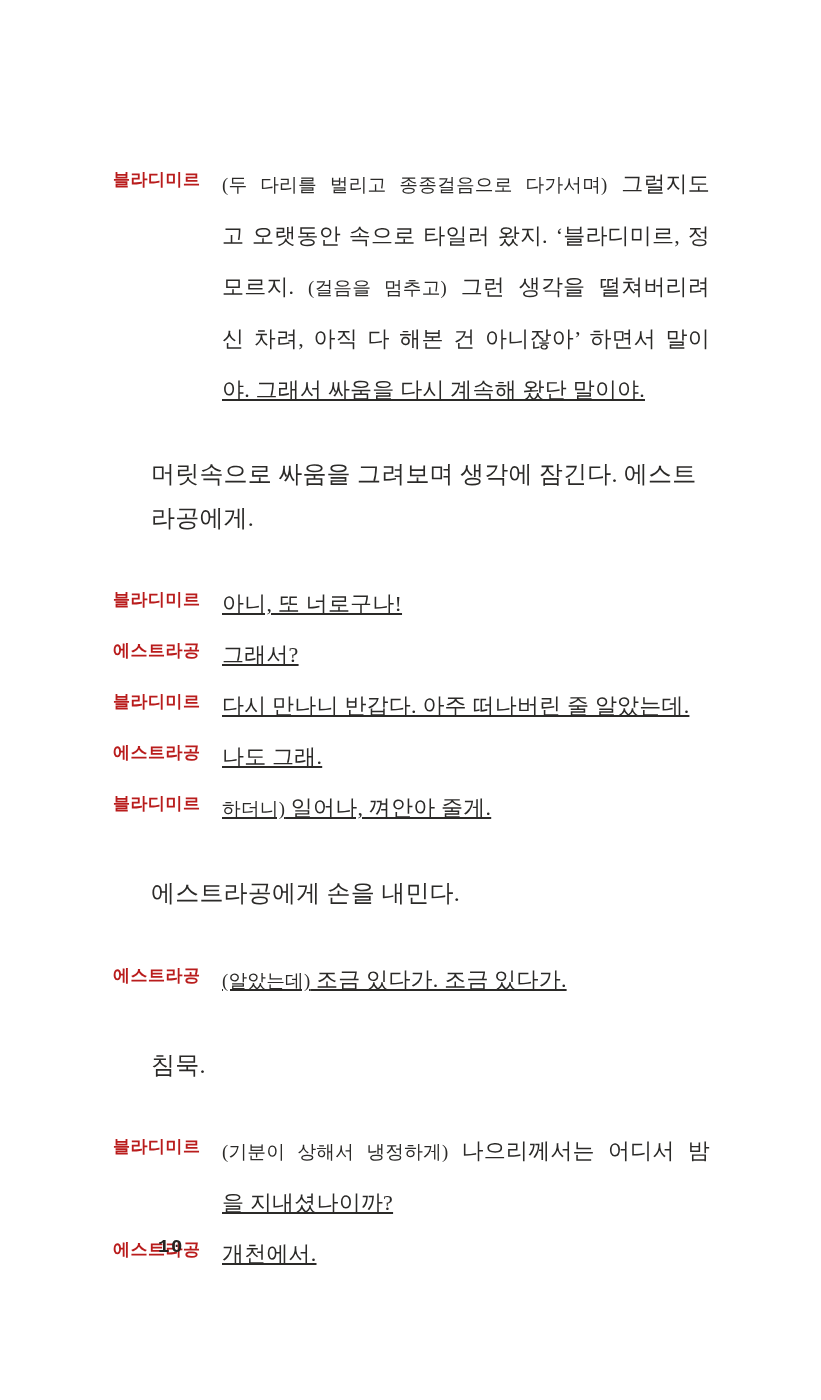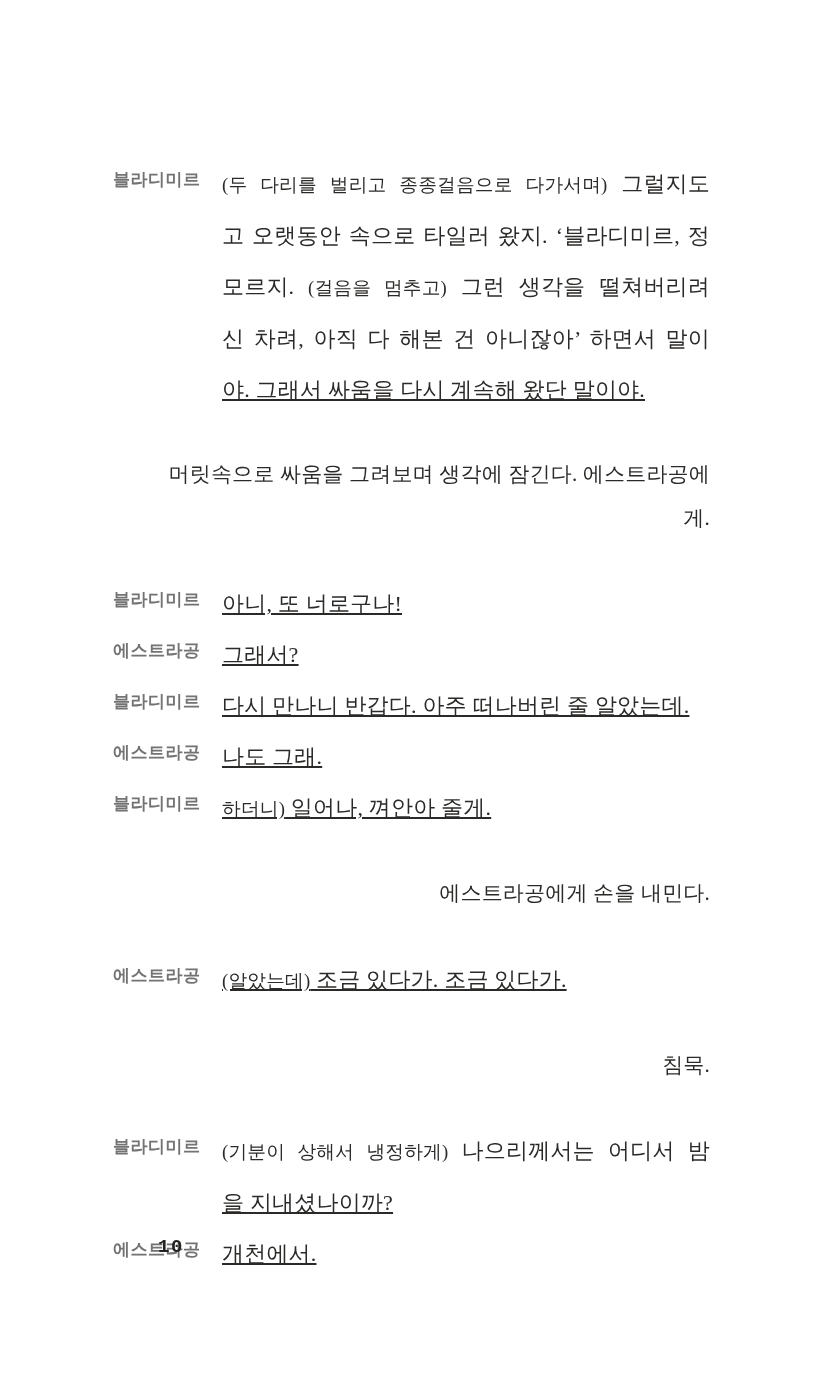--- a/index.html
+++ b/index.html
@@ -22,42 +22,41 @@
   }
   .speech { display: flex; }
   .speaker {
     width: 109px;
     flex-shrink: 0;
     font-family: "Liberation Sans", "DejaVu Sans", sans-serif;
     font-weight: bold;
     font-size: 17px;
     line-height: 43.5px;
     letter-spacing: 0.5px;
-    color: #737373;
+    color: #b91c1c;
   }
   .speech-text {
     flex: 1;
     font-size: 22px;
     line-height: 51px;
     letter-spacing: 0.2px;
   }
   .speech-text .line {
     text-align: justify;
     text-align-last: justify;
   }
   .speech-text .line.last {
     text-align-last: left;
     text-decoration: underline;
   }
   .direction {
     margin: 38px 0 38px 38px;
-    font-size: 21px;
+    font-size: 24px;
     line-height: 43.5px;
     letter-spacing: 0.2px;
-    text-align: right;
   }
   .paren { font-size: 0.85em; }
   .page-number {
     position: absolute;
     left: 110px; top: 1236px;
     font-family: Liberation Mono, monospace;
     font-size: 19px;
     font-weight: 600;
     letter-spacing: 1.5px;
     color: #242422;

